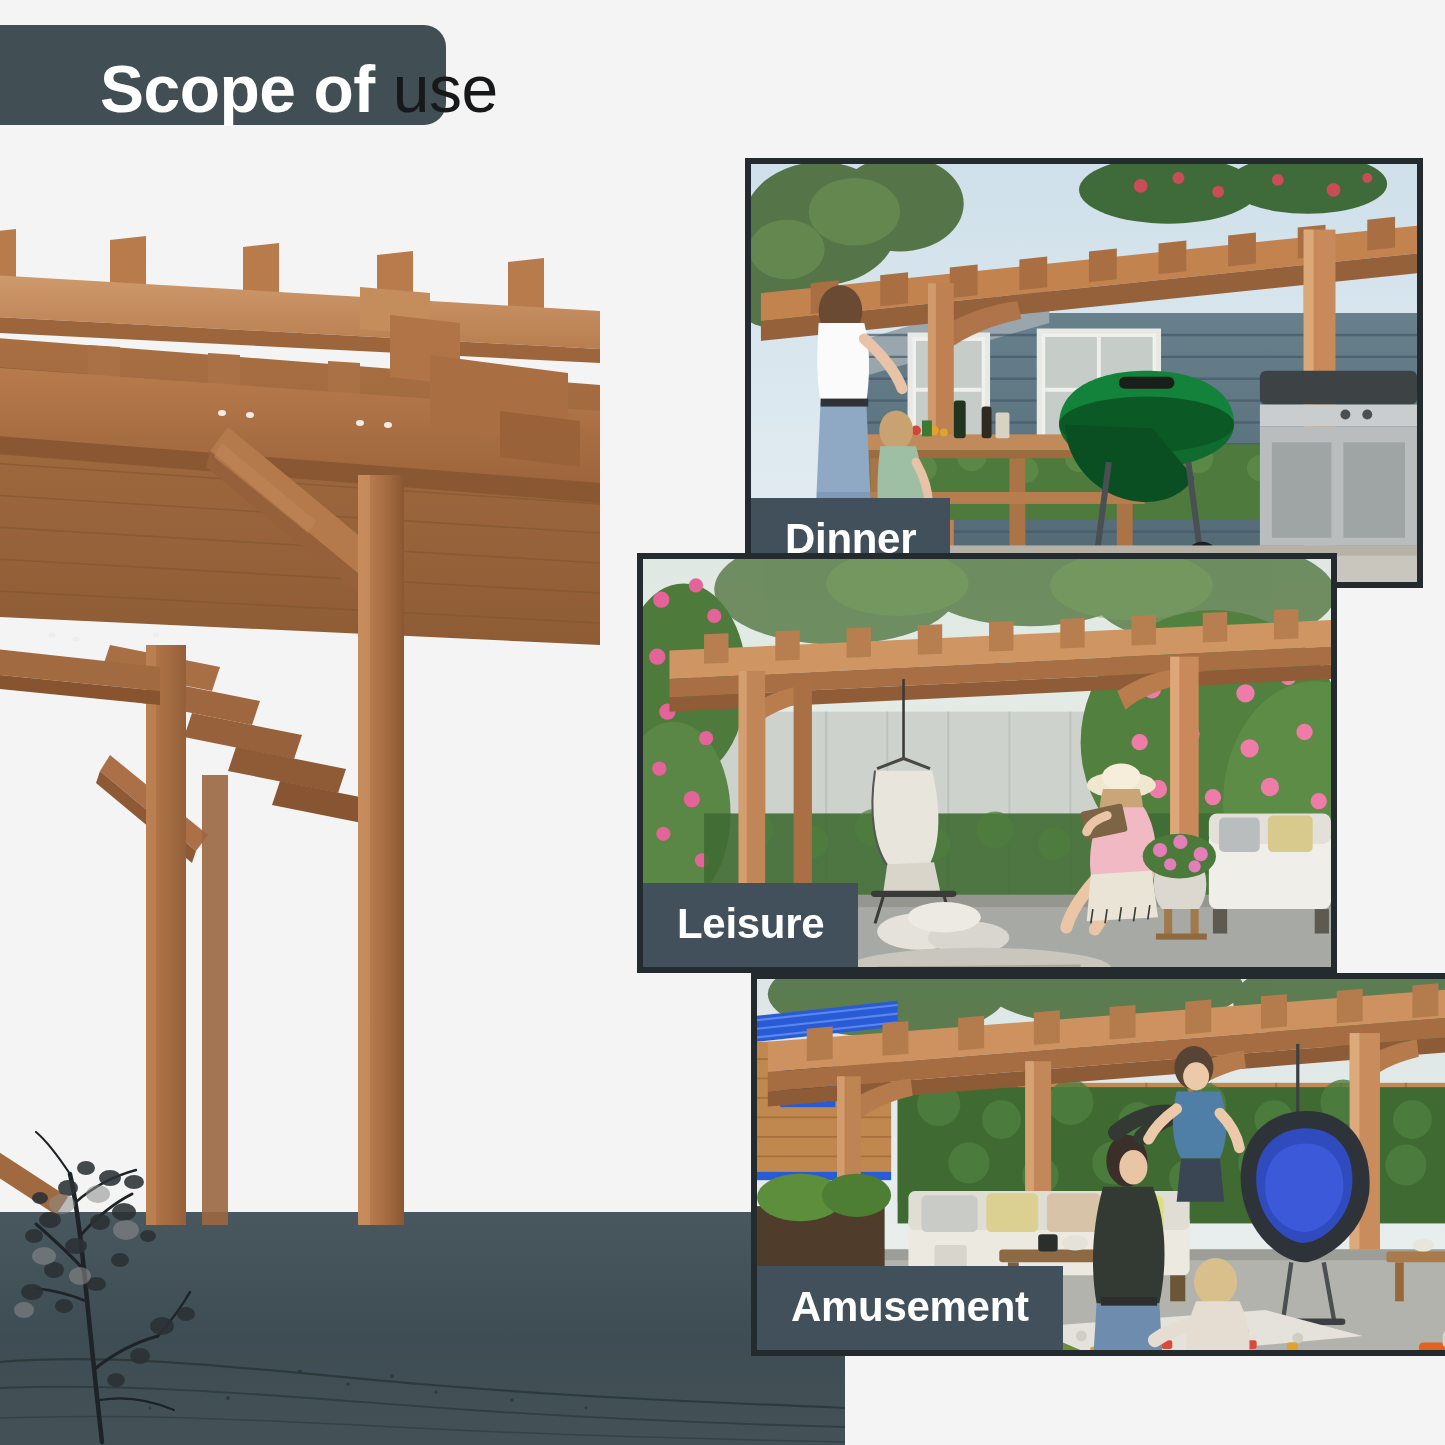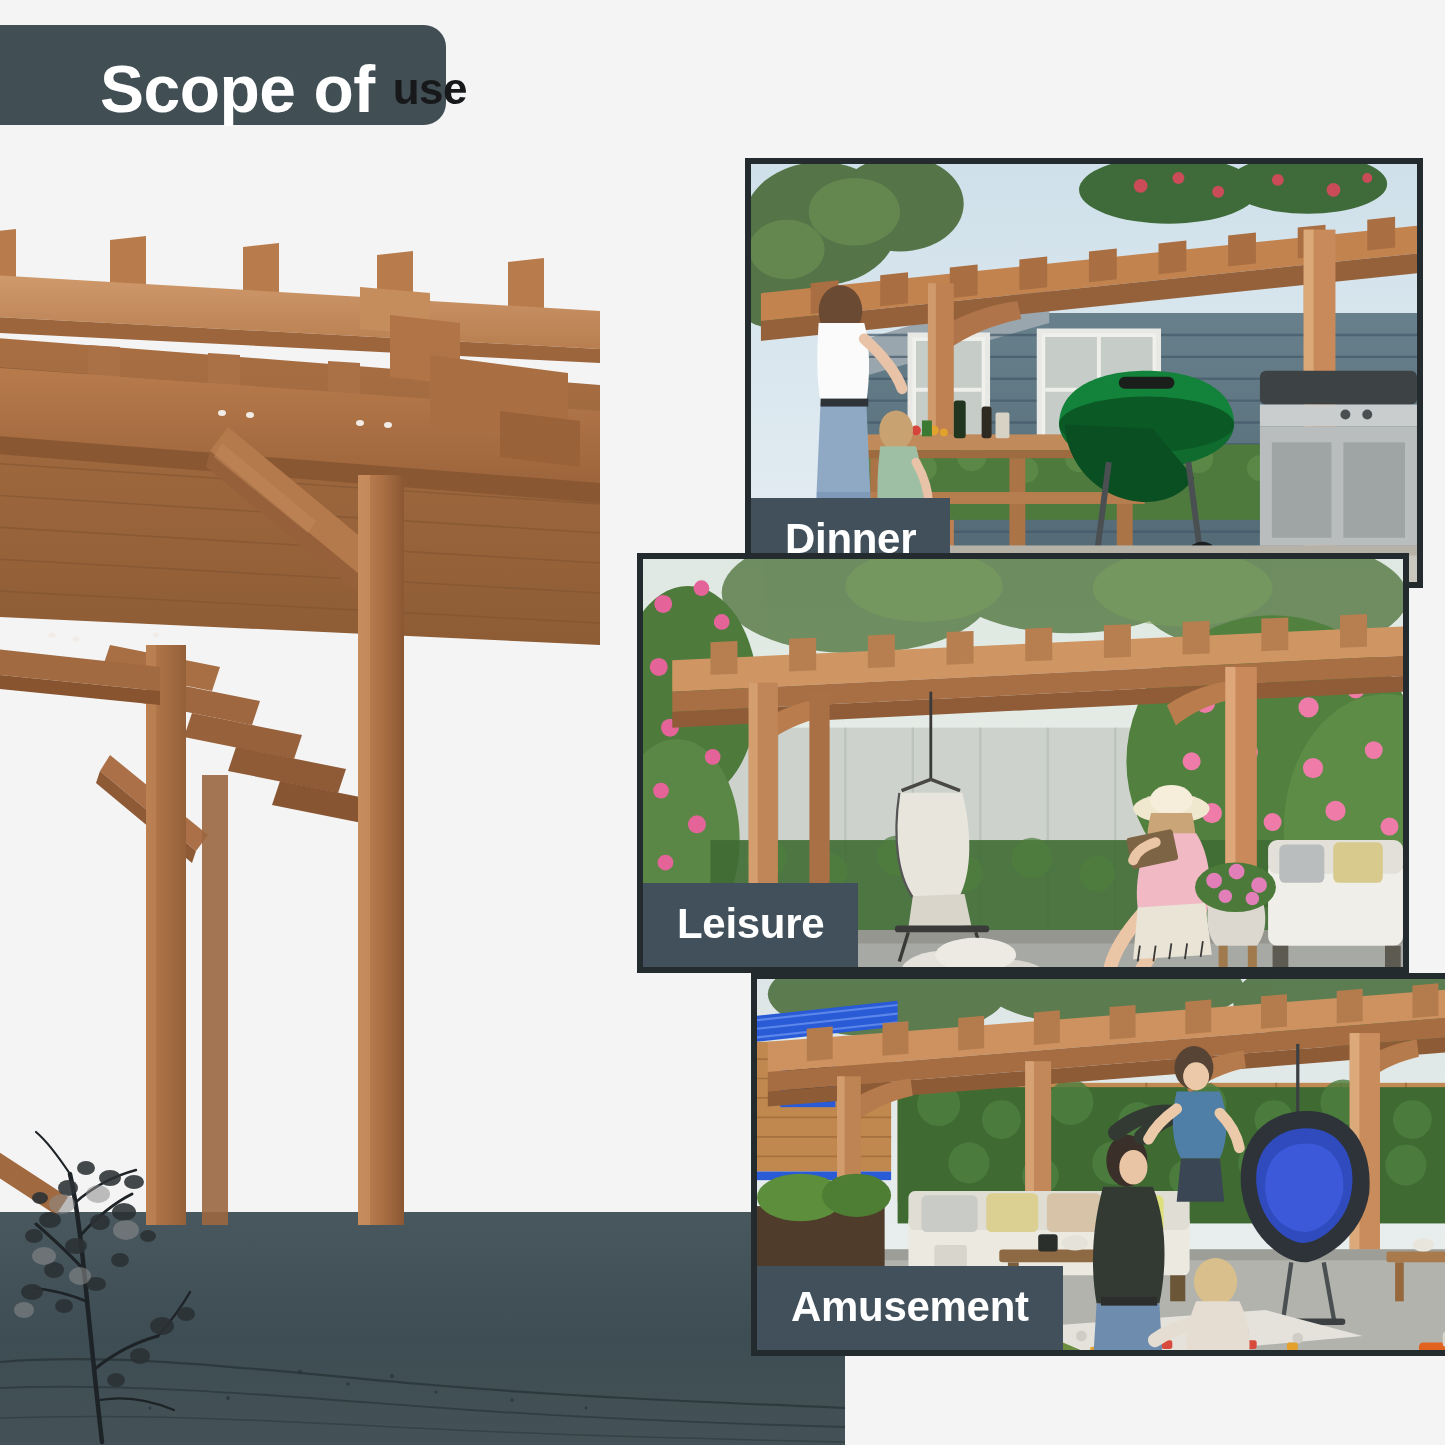--- a/index.html
+++ b/index.html
@@ -26,21 +26,21 @@
     white-space:nowrap;
   }
   #title-primary {
     color:#ffffff;
     font-size:66px; font-weight:bold;
     letter-spacing:-0.5px;
     padding-left:100px;
   }
   #title-secondary {
     color:#17181a;
-    font-size:44px; font-weight:bold;
+    font-size:66px; font-weight:normal;
     letter-spacing:-0.5px;
     padding-left:18px;
   }
 
   
   #ground-band {
     position:absolute; left:0; top:1212px;
     width:845px; height:233px;
     background:linear-gradient(180deg,#49585e 0%,#3e4d53 55%,#445257 100%);
     z-index:2;
@@ -74,21 +74,21 @@
     background:#41505a;
     color:#fff;
     font-size:42px; font-weight:bold;
     letter-spacing:-0.3px;
     padding:17px 34px 19px 34px;
     z-index:30;
     white-space:nowrap;
   }
 
   #panel-dinner   { left:745px;  top:158px;  width:678px;  height:430px; z-index:10; }
-  #panel-leisure  { left:637px;  top:553px;  width:772px;  height:420px; z-index:12; }
+  #panel-leisure  { left:637px;  top:553px;  width:700px;  height:420px; z-index:12; }
   #panel-amusement{ left:751px;  top:973px;  width:728px;  height:383px; z-index:14; }
 
   svg { display:block; }
 </style>
 </head>
 <body>
 
 <div id="title-bar"></div>
 <div id="title-row">
   <span id="title-primary">Scope of</span>

